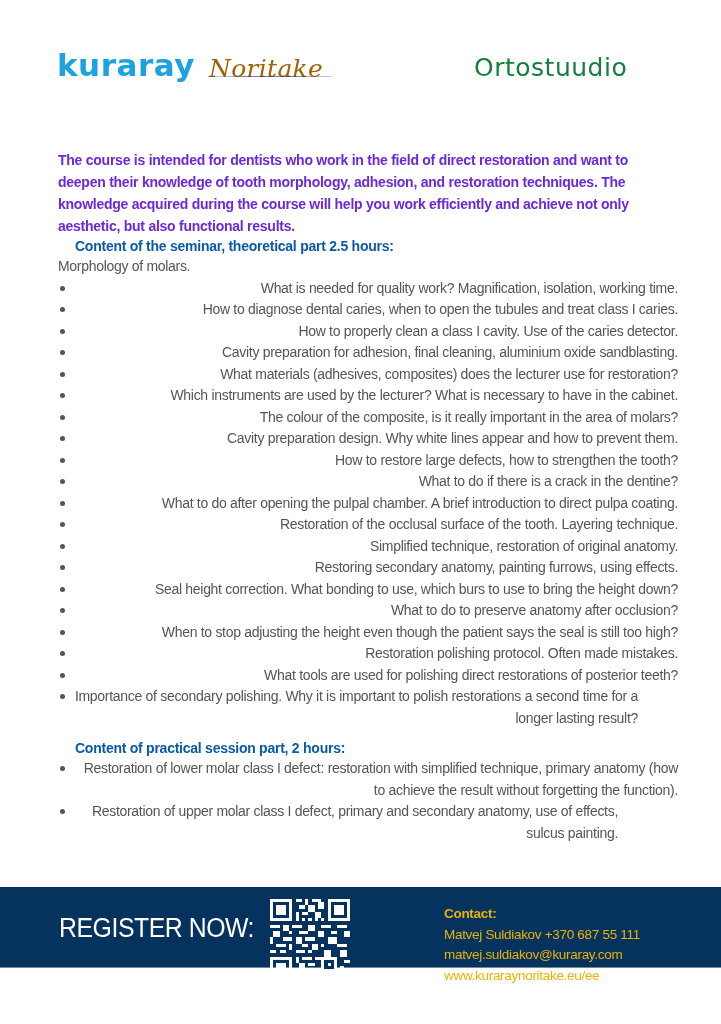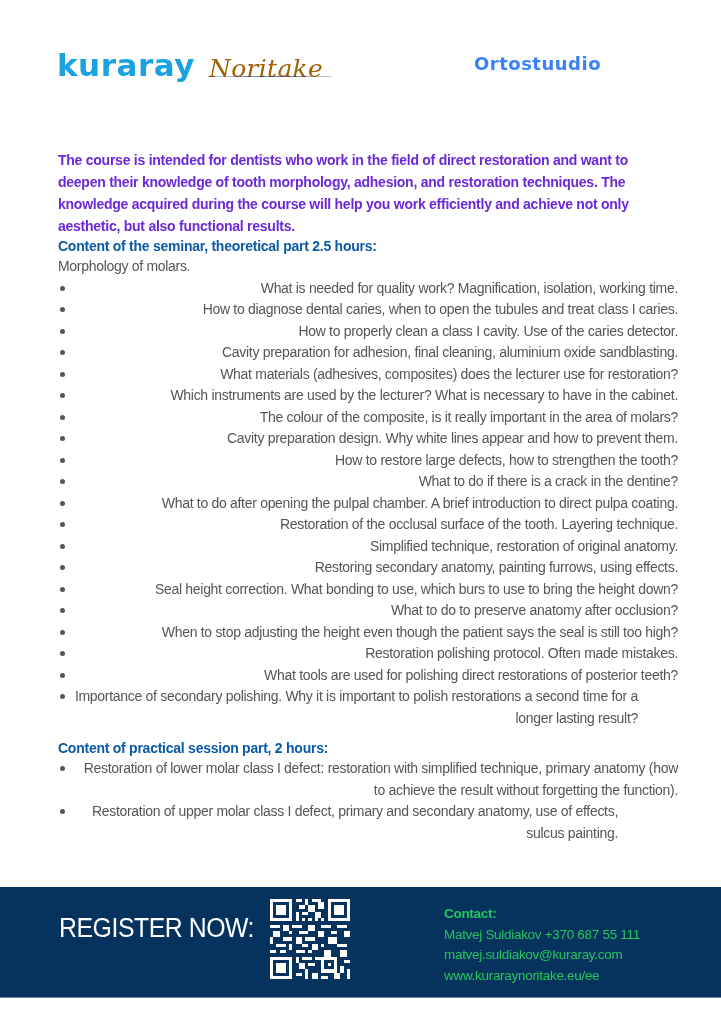--- a/index.html
+++ b/index.html
@@ -16,65 +16,65 @@
       position: absolute; left: 209px; top: 54px;
       font-family: "DejaVu Serif", serif; font-style: italic;
       font-size: 25px; color: #a16207; letter-spacing: 0.3px;
     }
     .logo-noritake::after {
       content: ""; position: absolute; left: 0; right: -10px; bottom: 6px;
       border-bottom: 1.5px solid #1f2a6b; border-radius: 50%; opacity: 0.6;
     }
     .logo-ortostuudio {
       position: absolute; left: 474px; top: 53px;
-      font-family: "DejaVu Sans", sans-serif; font-weight: bold;
-      font-size: 18px; color: #3b82f6; letter-spacing: 0.5px;
+      font-family: "DejaVu Sans", sans-serif; font-weight: normal;
+      font-size: 25px; color: #15803d; letter-spacing: 0.5px;
     }
 
     .intro {
       position: absolute; left: 58px; top: 149px; width: 600px;
       font-family: "Liberation Sans", sans-serif; font-weight: bold;
       font-size: 14px; line-height: 22px; color: #6d28d9;
       letter-spacing: -0.25px;
     }
 
     .section { position: absolute; left: 58px; width: 620px; }
     .section-title {
       font-family: "Liberation Sans", sans-serif; font-weight: bold;
-      font-size: 14px; line-height: 20px; color: #0a5aa8; letter-spacing: -0.25px;
+      font-size: 14px; line-height: 20px; color: #0a5aa8; letter-spacing: -0.25px; margin-left: 17px;
     }
     .section-sub {
       font-size: 14px; line-height: 21.5px; color: #555555; letter-spacing: -0.3px;
     }
     ul.bullets { list-style: none; text-align: right; }
     ul.bullets li {
       position: relative; padding-left: 15px;
       font-size: 14px; line-height: 21.5px; color: #555555; letter-spacing: -0.3px;
     }
     ul.bullets li::before {
       content: ""; position: absolute; left: 2px; top: 8px;
       width: 5px; height: 5px; border-radius: 50%; background: #555555;
     }
 
     .sec1 { top: 236px; }
     .sec2 { top: 738px; }
 
     .banner {
-      position: absolute; left: 0; top: 887px; width: 721px; height: 111px;
+      position: absolute; left: 0; top: 887px; width: 721px; height: 81px;
       background: #06335e; border-bottom: 1px solid #6c86a3;
     }
     .register {
       position: absolute; left: 59px; top: 26px;
       font-family: "Liberation Sans", sans-serif; font-size: 27px;
       color: #ffffff; letter-spacing: -0.5px; font-weight: normal;
       transform: scaleX(0.92); transform-origin: left center;
     }
     .qr { position: absolute; left: 270px; top: 12px; width: 80px; height: 80px; }
     .contact {
-      position: absolute; left: 444px; top: 17px; color: #22c55e;
+      position: absolute; left: 444px; top: 17px; color: #eab308;
       font-size: 13.5px; line-height: 20.5px; letter-spacing: -0.3px;
     }
     .contact .contact-title { font-weight: bold; }
   </style>
 </head>
 <body>
 
 <div class="header">
   <div class="logo-kuraray">kuraray</div>
   <div class="logo-noritake">Noritake</div>

